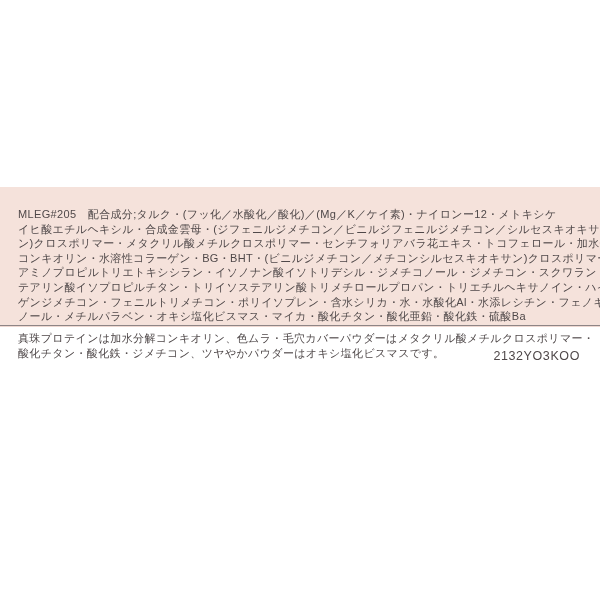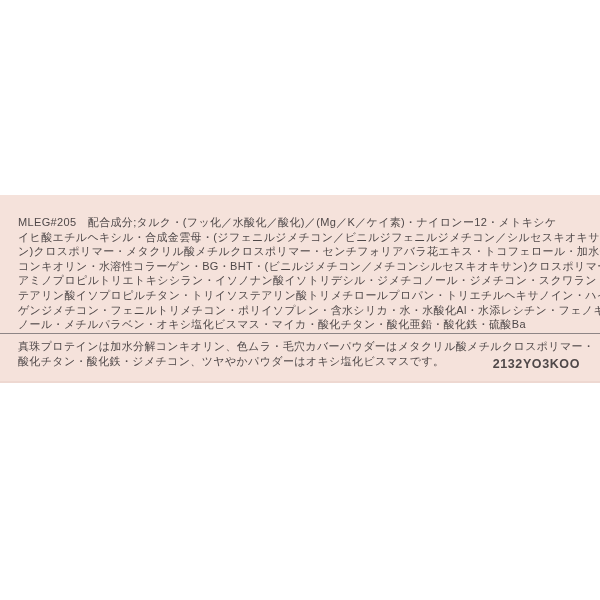--- a/index.html
+++ b/index.html
@@ -10,23 +10,23 @@
     width: 600px;
     height: 600px;
     position: relative;
     background: var(--page-bg, #ffffff);
     overflow: hidden;
     font-family: "Liberation Sans", "DejaVu Sans", sans-serif;
   }
   .label-band {
     position: absolute;
     left: 0;
-    top: 195px;
+    top: 187px;
     width: 600px;
-    height: 188px;
+    height: 140px;
     box-sizing: border-box;
     background: var(--band-bg, #f5e2db);
     border-bottom: 2px solid var(--band-edge, #eed8d1);
   }
   .text-block {
     position: absolute;
     left: 18px;
     color: var(--text, #4f4849);
     font-size: 11px;
     font-weight: 500;
@@ -43,21 +43,21 @@
     width: 600px;
     height: 1px;
     background: var(--divider, #8e8586);
   }
   .batch-code {
     position: absolute;
     right: 20px;
     top: 162px;
     color: var(--text, #4f4849);
     font-size: 12.5px;
-    font-weight: 700;
+    font-weight: 400;
     letter-spacing: 0.6px;
   }
   .line { height: 14.6px; }
 </style>
 </head>
 <body>
 
 <div class="label-band">
 
   <div class="text-block ingredients">

